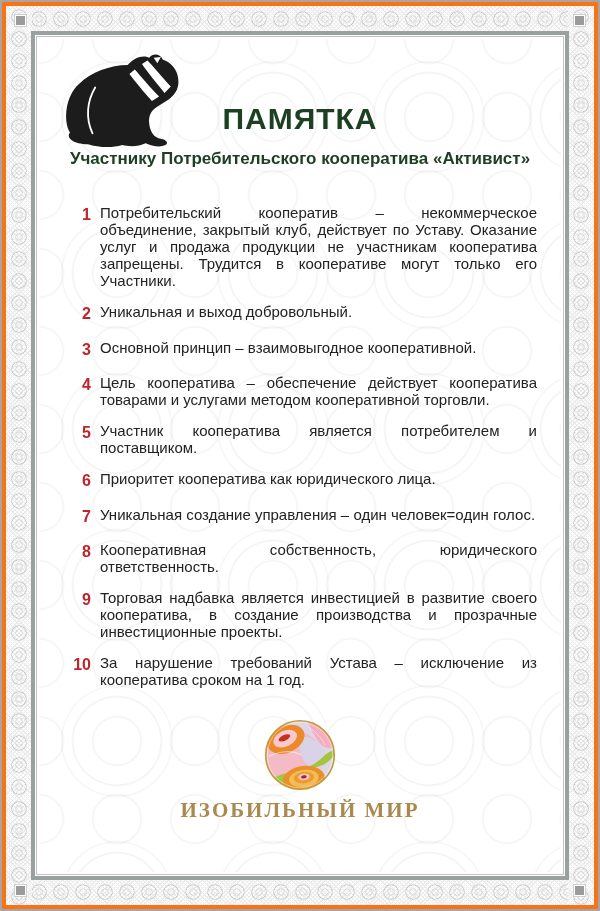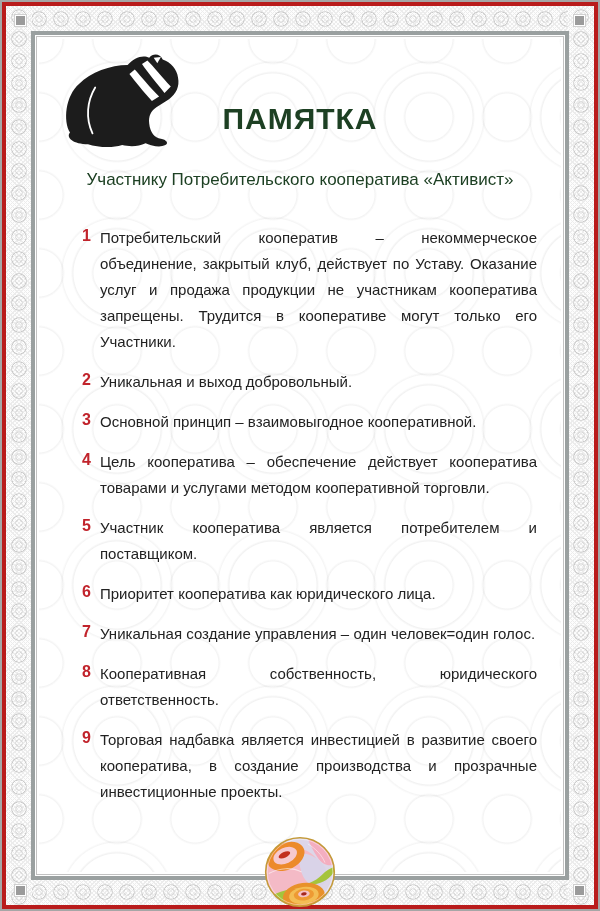--- a/index.html
+++ b/index.html
@@ -1,20 +1,20 @@
 <!DOCTYPE html>
 <html lang="ru"><head>
 <meta charset="utf-8">
 <style>
   html,body{margin:0;padding:0;background:#ffffff;}
   .page{
     position:relative;
     width:600px;height:911px;
     box-sizing:border-box;
-    background:#b91c1c;
+    background:#f97316;
     border:2px solid #a6a6a6;
     overflow:hidden;
     font-family:"Liberation Sans", sans-serif;
   }
   
   .lace{position:absolute;background-color:#fdfdfd;}
   .lace-h{
     left:4px;right:4px;height:26px;
     background-image:
       radial-gradient(circle at 11px 13px, rgba(255,255,255,0) 6.5px, #c7c7c7 7px, rgba(255,255,255,0) 8.2px),
@@ -64,35 +64,35 @@
   
   .badger{position:absolute;left:22px;top:8px;width:126px;height:108px;}
   .title{
     text-align:center;
     padding-top:63px;
     font-size:30px;font-weight:bold;letter-spacing:1px;
     color:#1d4023;
   }
   .subtitle{
     text-align:center;
-    margin-top:34px;
-    font-size:17px;font-weight:normal;
+    margin-top:13px;
+    font-size:17px;font-weight:bold;
     color:#1d4023;
   }
   
   .list{margin-top:35px;padding:0 24px 0 26px;}
   .item{display:flex;margin-bottom:14px;}
   .item .num{
     flex:0 0 26px;text-align:right;padding-right:9px;
     font-size:16px;font-weight:bold;color:#c1232b;
     line-height:21.5px;
   }
   .item .txt{
     flex:1;
-    font-size:15px;color:#222222;line-height:26px;
+    font-size:15px;color:#222222;line-height:17px;
     text-align:justify;
   }
   
   .footer{margin-top:28px;text-align:center;}
   .sphere{width:78px;height:78px;display:block;margin:0 auto;}
   .brand{
     margin-top:4px;
     font-family:"Liberation Serif", serif;
     font-size:21px;font-weight:bold;letter-spacing:2px;
     color:#a8894e;
@@ -160,20 +160,24 @@
             <div class="num">7</div>
             <div class="txt">Уникальная создание управления – один человек=один голос.</div>
           </div>
           <div class="item">
             <div class="num">8</div>
             <div class="txt">Кооперативная собственность, юридического ответственность.</div>
           </div>
           <div class="item">
             <div class="num">9</div>
             <div class="txt">Торговая  надбавка  является  инвестицией  в развитие своего кооператива, в создание производства и прозрачные инвестиционные проекты.</div>
+          </div>
+          <div class="item">
+            <div class="num">10</div>
+            <div class="txt">За нарушение требований Устава – исключение из кооператива сроком на 1 год.</div>
           </div>
         </div>
 
         <div class="footer">
           <svg class="sphere" viewBox="0 0 100 100" aria-hidden="true">
             <defs>
                 <clipPath id="cp">
                   <circle cx="50" cy="50" r="44"></circle>
                 </clipPath>
               </defs>

